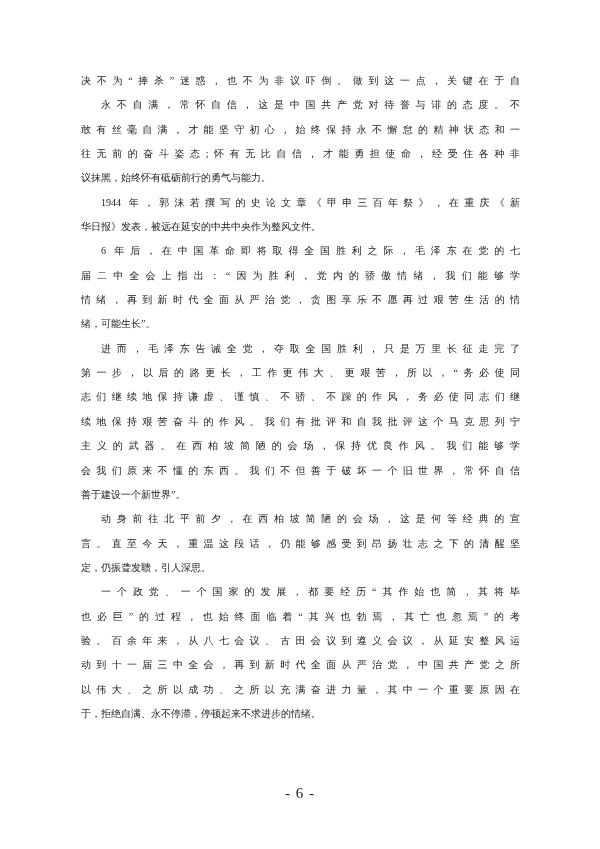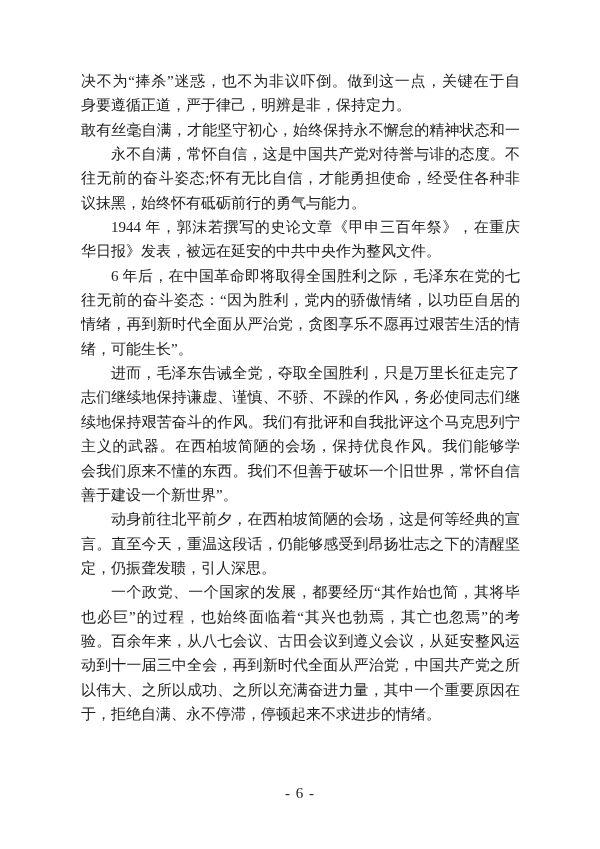--- a/index.html
+++ b/index.html
@@ -16,21 +16,21 @@
     font-family: "Liberation Serif", "DejaVu Serif", serif;
     color: #212121;
   }
   .content {
     position: absolute;
     left: 81px;
     top: 69px;
     width: 439px;
   }
   .line {
-    font-size: 15px;
+    font-size: 10px;
     line-height: 24.35px;
     height: 24.35px;
     overflow: hidden;
     text-align: justify;
     text-align-last: justify;
     letter-spacing: 0;
     white-space: normal;
   }
   .line.para-end {
     text-align-last: left;
@@ -48,32 +48,32 @@
     letter-spacing: 1px;
     color: #212121;
   }
 </style>
 </head>
 <body>
 
 <div class="page">
   <div class="content">
       <div class="line">决不为“捧杀”迷惑，也不为非议吓倒。做到这一点，关键在于自</div>
-      <div class="line para-end">身要遵循正道，严于律己，明辨是非，保持定力。</div>
+      <div class="line indent">永不自满，常怀自信，这是中国共产党对待誉与诽的态度。不</div>
       <div class="line">敢有丝毫自满，才能坚守初心，始终保持永不懈怠的精神状态和一</div>
-      <div class="line indent">永不自满，常怀自信，这是中国共产党对待誉与诽的态度。不</div>
       <div class="line">往无前的奋斗姿态;怀有无比自信，才能勇担使命，经受住各种非</div>
       <div class="line para-end">议抹黑，始终怀有砥砺前行的勇气与能力。</div>
       <div class="line indent">1944 年，郭沫若撰写的史论文章《甲申三百年祭》，在重庆《新</div>
       <div class="line para-end">华日报》发表，被远在延安的中共中央作为整风文件。</div>
       <div class="line indent">6 年后，在中国革命即将取得全国胜利之际，毛泽东在党的七</div>
-      <div class="line">往无前的奋斗姿态：“因为胜利，党内的骄傲情绪，以功臣自居的</div>
+      <div class="line">届二中全会上指出：“因为胜利，党内的骄傲情绪，我们能够学</div>
       <div class="line">情绪，再到新时代全面从严治党，贪图享乐不愿再过艰苦生活的情</div>
       <div class="line para-end">绪，可能生长”。</div>
       <div class="line indent">进而，毛泽东告诫全党，夺取全国胜利，只是万里长征走完了</div>
+      <div class="line">第一步，以后的路更长，工作更伟大、更艰苦，所以，“务必使同</div>
       <div class="line">志们继续地保持谦虚、谨慎、不骄、不躁的作风，务必使同志们继</div>
       <div class="line">续地保持艰苦奋斗的作风。我们有批评和自我批评这个马克思列宁</div>
       <div class="line">主义的武器。在西柏坡简陋的会场，保持优良作风。我们能够学</div>
       <div class="line">会我们原来不懂的东西。我们不但善于破坏一个旧世界，常怀自信</div>
       <div class="line para-end">善于建设一个新世界”。</div>
       <div class="line indent">动身前往北平前夕，在西柏坡简陋的会场，这是何等经典的宣</div>
       <div class="line">言。直至今天，重温这段话，仍能够感受到昂扬壮志之下的清醒坚</div>
       <div class="line para-end">定，仍振聋发聩，引人深思。</div>
       <div class="line indent">一个政党、一个国家的发展，都要经历“其作始也简，其将毕</div>
       <div class="line">也必巨”的过程，也始终面临着“其兴也勃焉，其亡也忽焉”的考</div>

